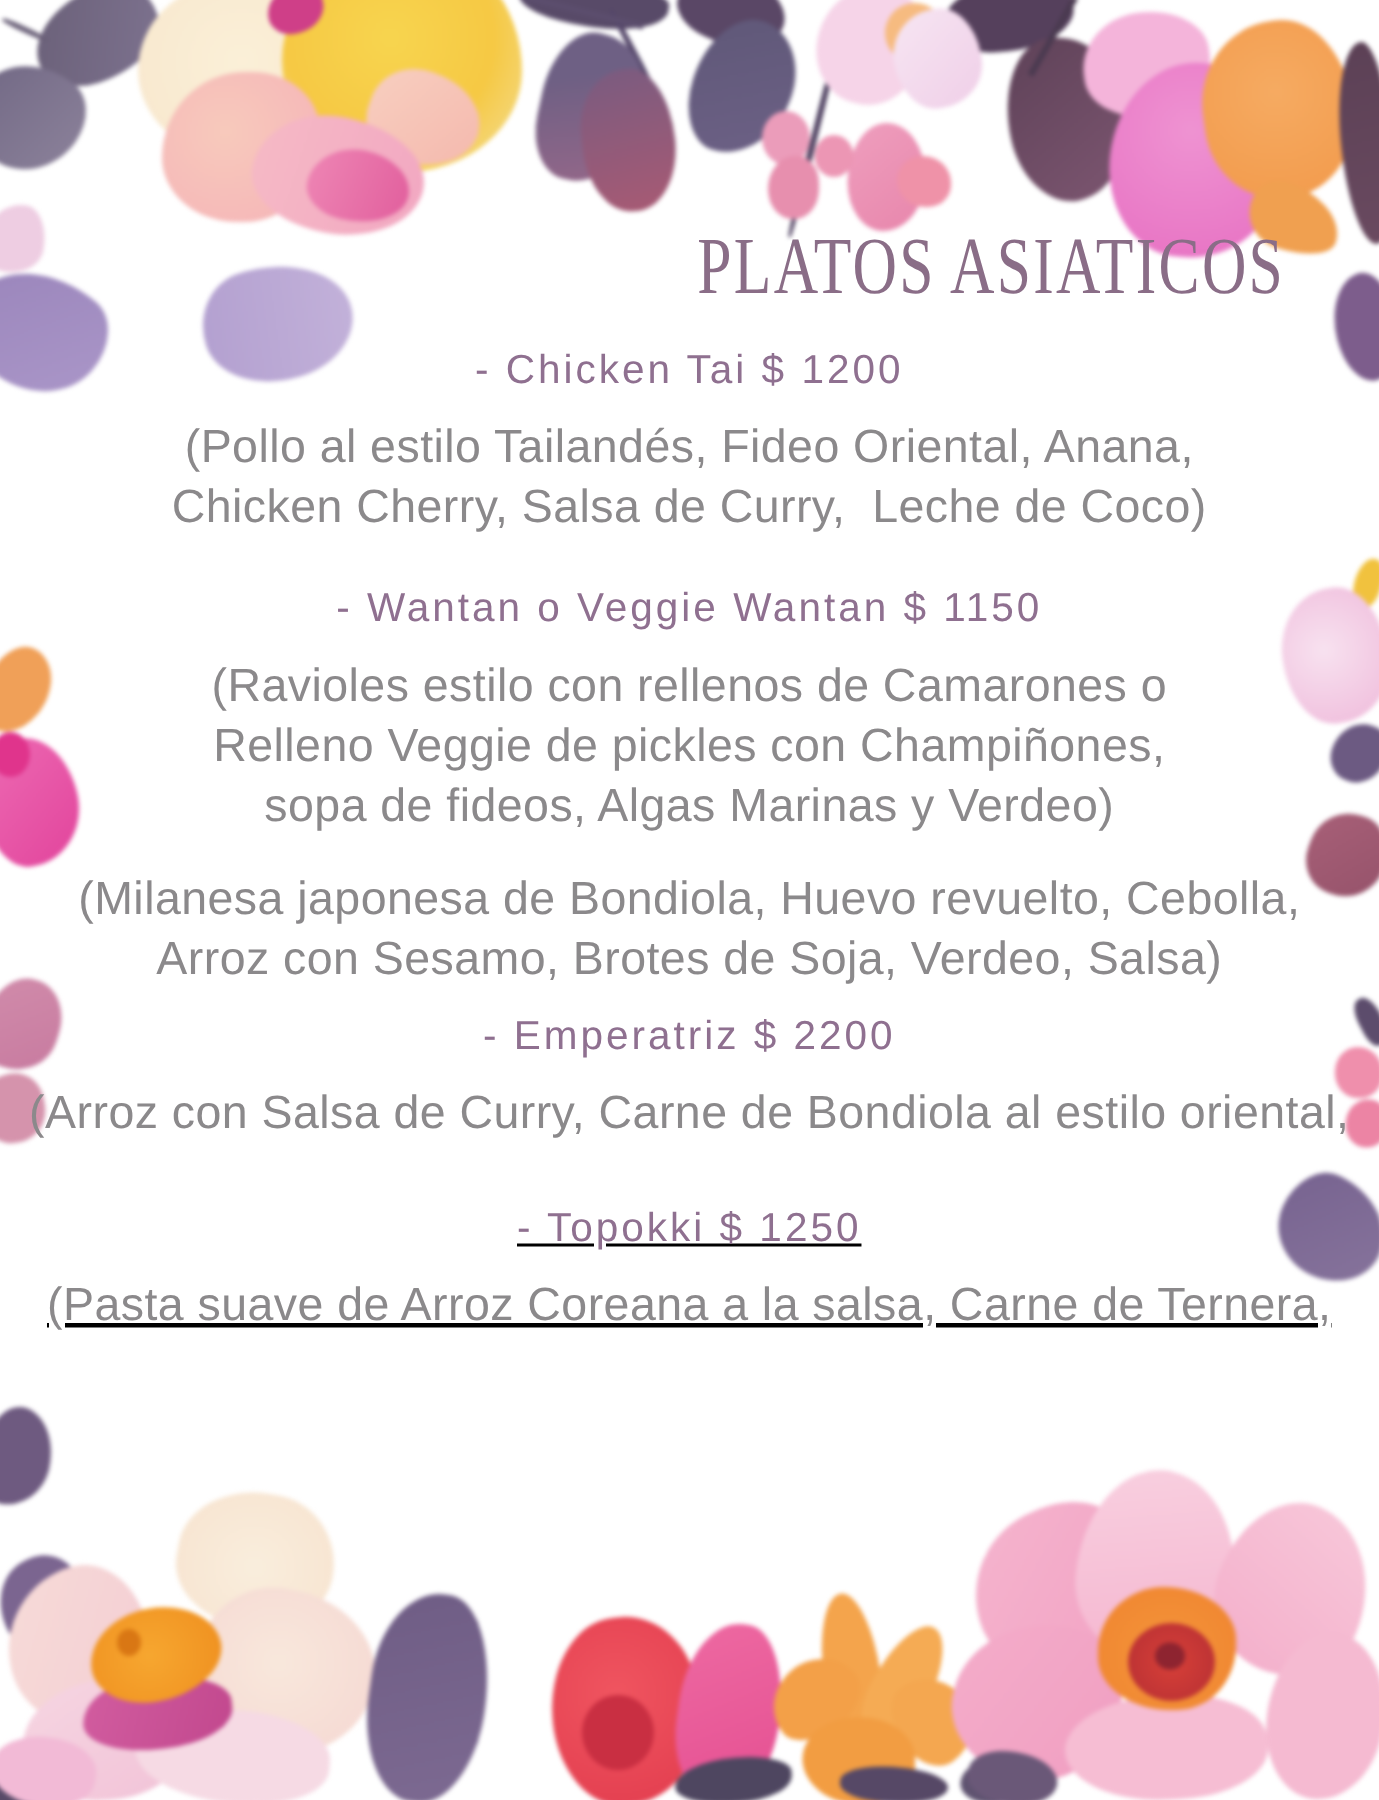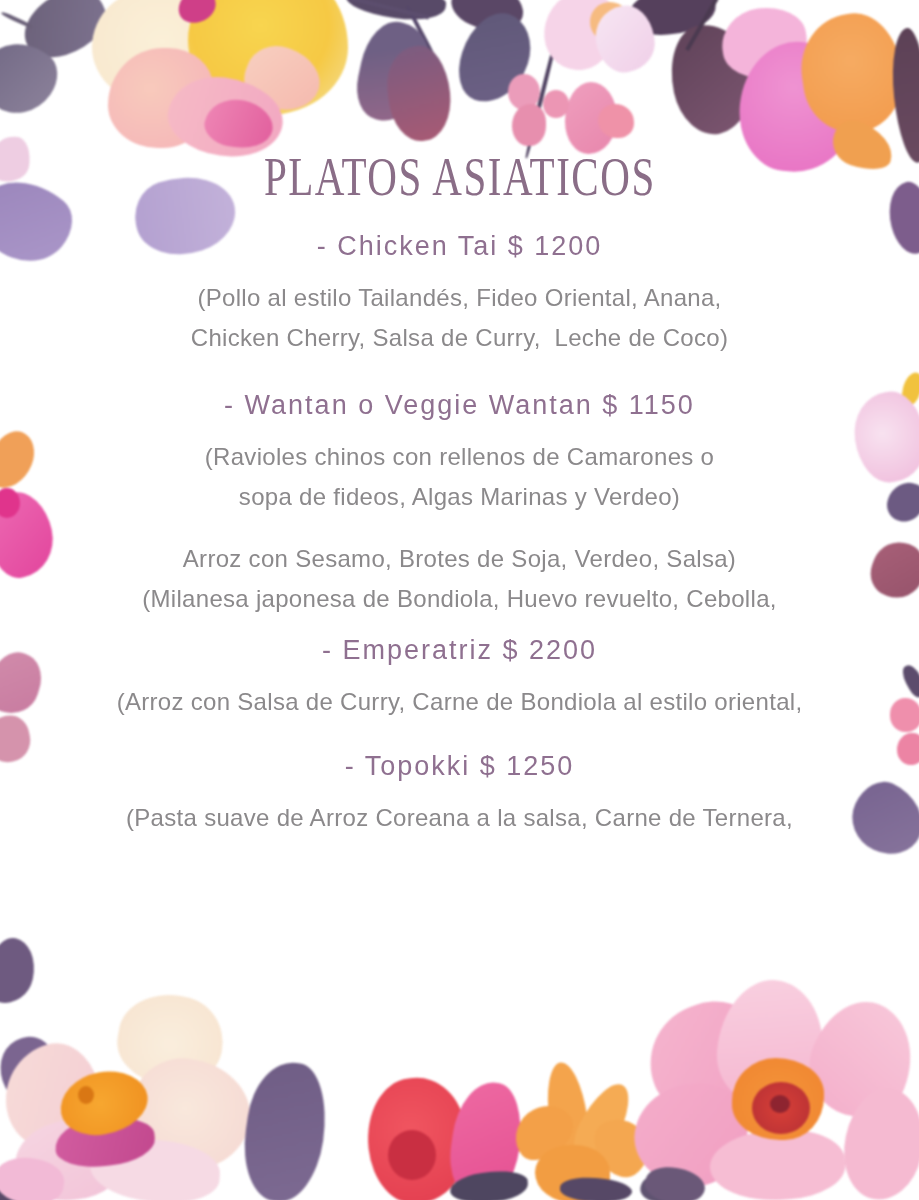--- a/index.html
+++ b/index.html
@@ -17,40 +17,40 @@
   .content{position:relative;z-index:2;text-align:center;}
   .menu-title{
     margin-top:146px;
     font-family:"Liberation Serif","DejaVu Serif",serif;
     font-size:54px;line-height:1.15;font-weight:400;
     letter-spacing:2px;
     color:var(--title_text,#8a6d87);
     display:inline-block;transform:scaleX(0.76);
     white-space:nowrap;
   }
-  .title-wrap{height:62px;margin-top:146px;}
+  .title-wrap{height:62px;margin-top:146px;text-align:right;}
   .title-wrap .menu-title{margin-top:0;}
   .item-name{
     font-size:27px;line-height:32px;
     letter-spacing:2px;
     color:var(--item_text,#8f7090);
     white-space:pre-wrap;
   }
   .item-desc{margin-top:16px;}
   .desc-line{
-    font-size:24px;line-height:40px;
+    font-size:31px;line-height:40px;
     letter-spacing:0.3px;
     color:var(--description_text,#8b898b);
     white-space:pre-wrap;
   }
   .mi-1{margin-top:22px;}
   .mi-2{margin-top:31px;}
   .mi-3{margin-top:22px;}
   .mi-4{margin-top:15px;}
-  .mi-5{margin-top:28px;}
+  .mi-5{margin-top:40px;text-decoration:underline;}
 </style>
 </head>
 <body>
 
 <div class="stage">
 
   <div class="florals">
 
     <i class="b" style="left:22px;top:-8px;width:85px;height:62px;background:linear-gradient(115deg,#6a6078,#7e7390);transform:rotate(-18deg);border-radius:70% 30% 60% 40%/60% 50% 50% 40%;"></i>
     <i class="b" style="left:0;top:18px;width:34px;height:4px;background:#6a6078;transform:rotate(25deg);border-radius:40%;"></i>
@@ -156,29 +156,30 @@
       <div class="item-name">- Chicken Tai $ 1200</div>
       <div class="item-desc">
         <div class="desc-line">(Pollo al estilo Tailandés, Fideo Oriental, Anana,</div>
         <div class="desc-line">Chicken Cherry, Salsa de Curry,  Leche de Coco)</div>
       </div>
     </div>
 
     <div class="menu-item mi-2">
       <div class="item-name">- Wantan o Veggie Wantan $ 1150</div>
       <div class="item-desc">
-        <div class="desc-line">(Ravioles chinos con rellenos de Camarones o</div>
+        <div class="desc-line">(Ravioles estilo con rellenos de Camarones o</div>
+        <div class="desc-line">Relleno Veggie de pickles con Champiñones,</div>
         <div class="desc-line">sopa de fideos, Algas Marinas y Verdeo)</div>
       </div>
     </div>
 
     <div class="menu-item mi-3">
       <div class="item-desc">
+        <div class="desc-line">(Milanesa japonesa de Bondiola, Huevo revuelto, Cebolla,</div>
         <div class="desc-line">Arroz con Sesamo, Brotes de Soja, Verdeo, Salsa)</div>
-        <div class="desc-line">(Milanesa japonesa de Bondiola, Huevo revuelto, Cebolla,</div>
       </div>
     </div>
 
     <div class="menu-item mi-4">
       <div class="item-name">- Emperatriz $ 2200</div>
       <div class="item-desc">
         <div class="desc-line">(Arroz con Salsa de Curry, Carne de Bondiola al estilo oriental,</div>
       </div>
     </div>
 

